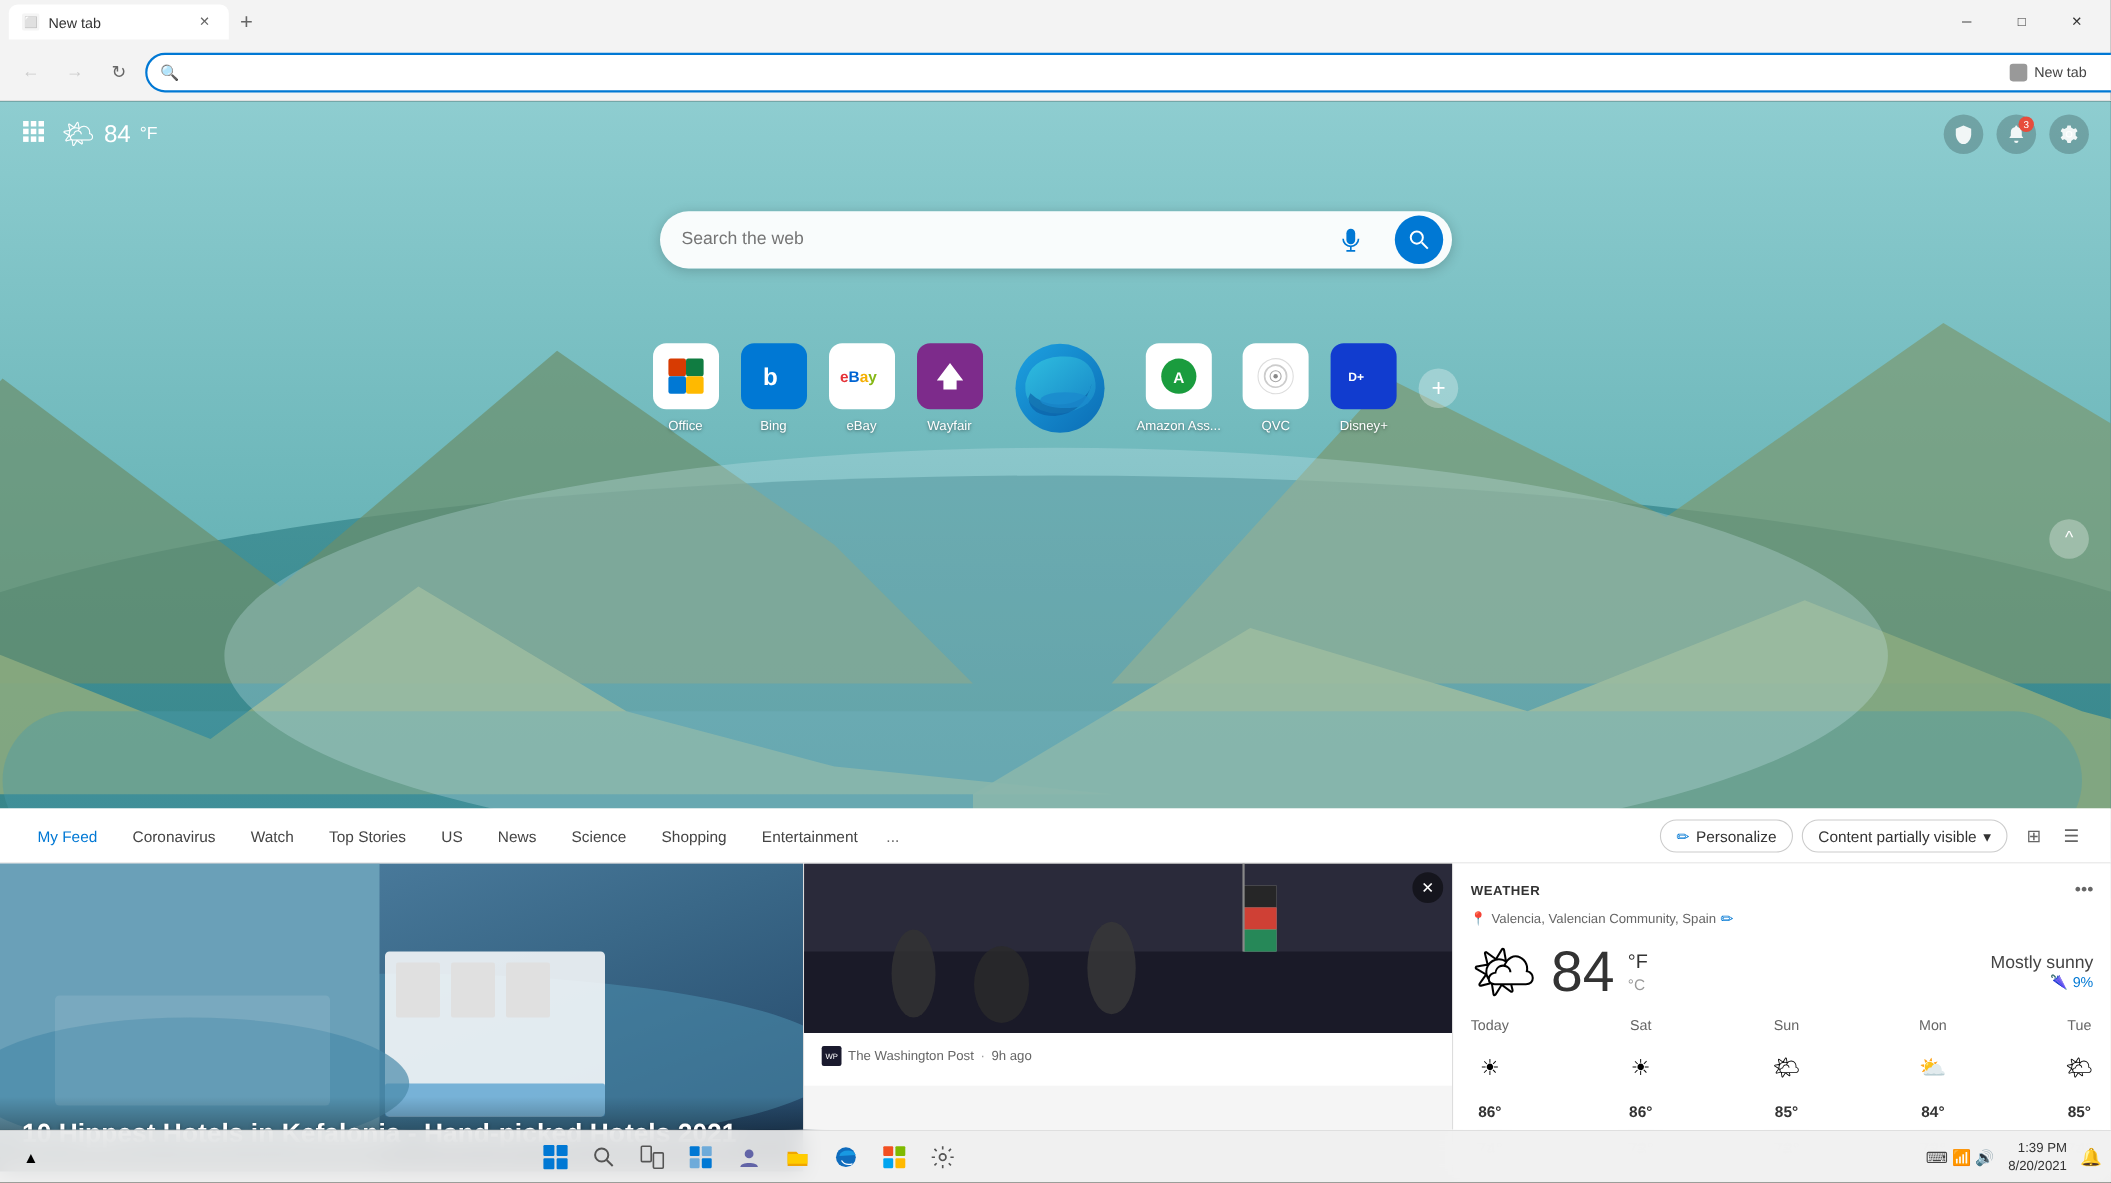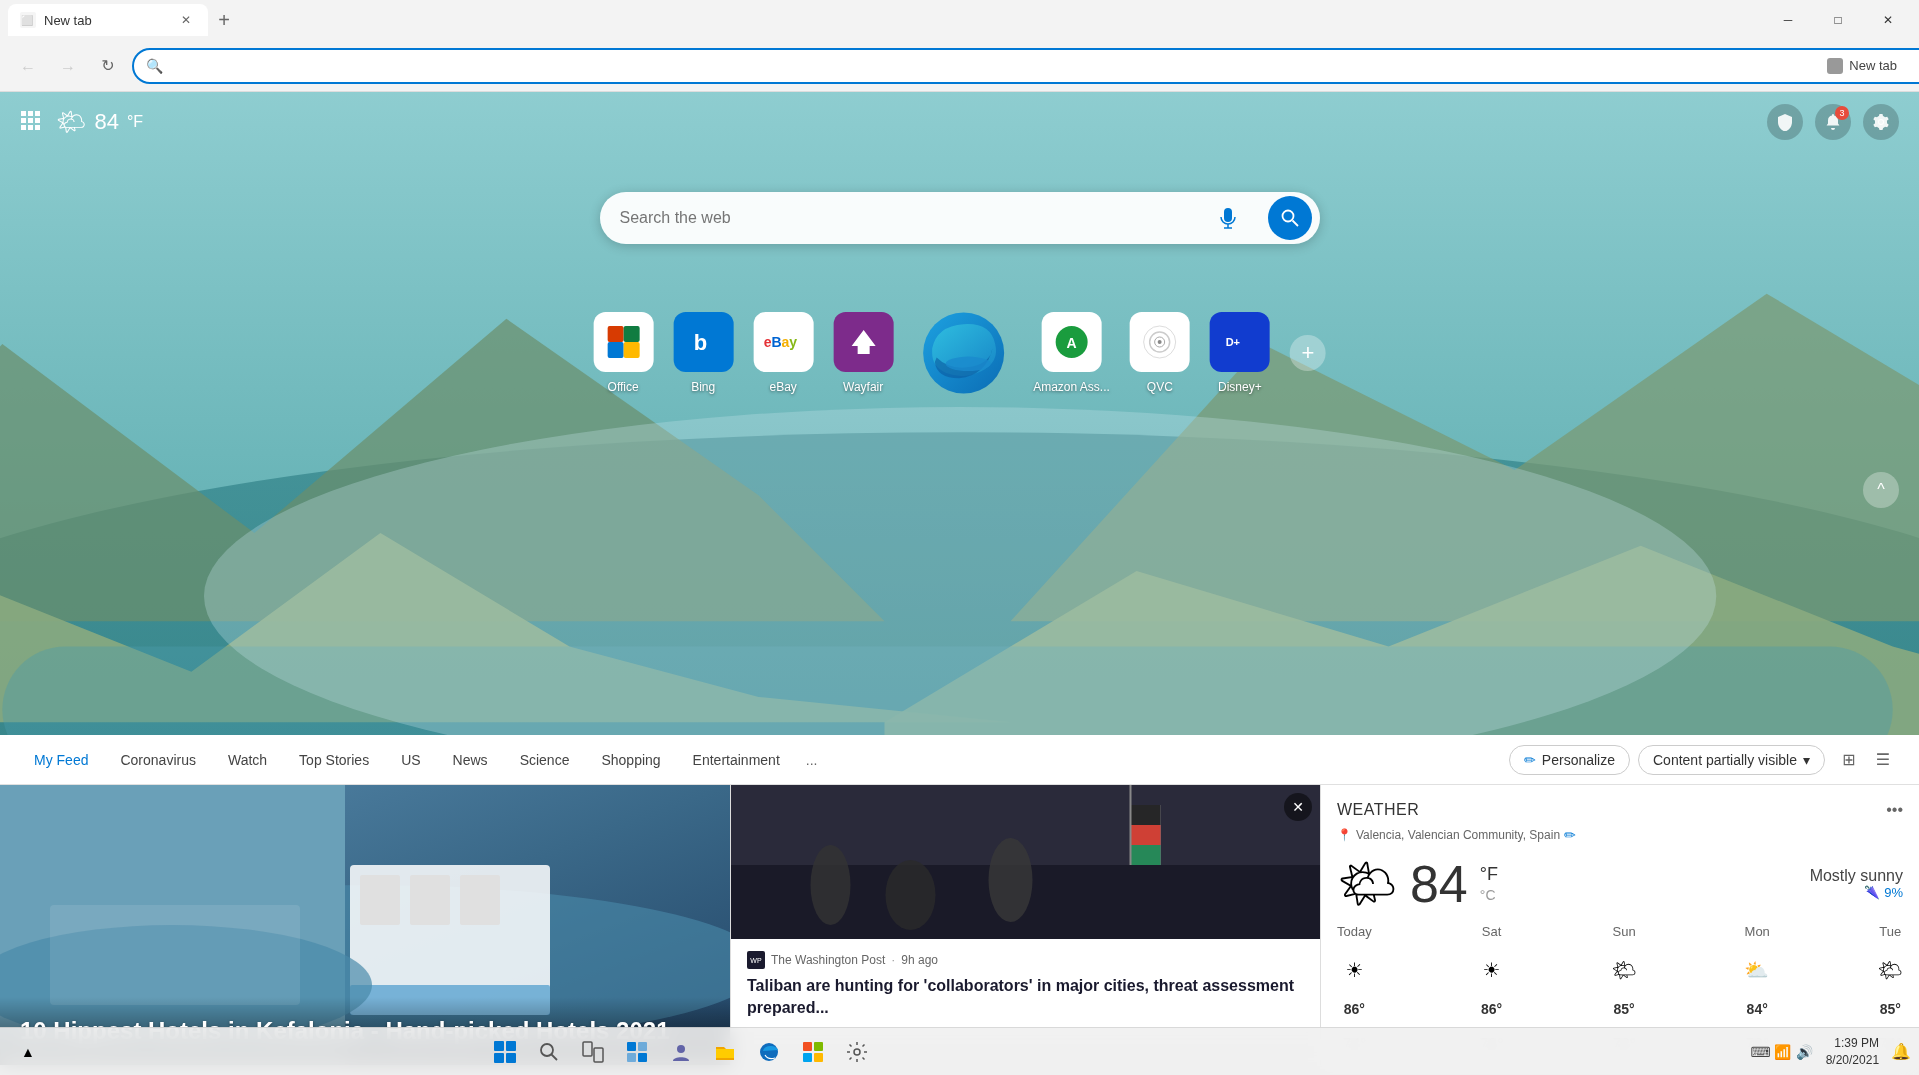--- a/index.html
+++ b/index.html
@@ -349,21 +349,21 @@
       border-left: 1px solid #ddd;
       padding: 16px;
       overflow: hidden;
     }
     .weather-card-header {
       display: flex;
       align-items: center;
       justify-content: space-between;
       margin-bottom: 8px;
     }
-    .weather-card-title { font-size: 16px; font-weight: 400; color: #333; text-transform: uppercase; letter-spacing: 0.5px; text-align: right; }
+    .weather-card-title { font-size: 12px; font-weight: 700; color: #333; text-transform: uppercase; letter-spacing: 0.5px; text-align: right; }
     .weather-card-more { color: #666; font-size: 16px; cursor: pointer; }
     .weather-location { display: flex; align-items: center; gap: 4px; font-size: 12px; color: #666; margin-bottom: 12px; }
     .location-edit { color: #0078d4; cursor: pointer; font-size: 14px; }
     .weather-main { display: flex; align-items: center; gap: 12px; margin-bottom: 12px; }
     .weather-main-icon { font-size: 48px; }
     .weather-main-temp { font-size: 52px; font-weight: 300; color: #333; line-height: 1; }
     .weather-main-unit { display: flex; flex-direction: column; gap: 2px; }
     .weather-unit-f { font-size: 18px; color: #333; font-weight: 500; cursor: pointer; }
     .weather-unit-c { font-size: 14px; color: #999; cursor: pointer; }
     .weather-desc { margin-left: auto; text-align: right; }
@@ -730,21 +730,20 @@
               <div class="source-logo">
                 <svg width="14" height="14" viewBox="0 0 14 14">
                   <rect width="14" height="14" fill="#1a1a2e"></rect>
                   <text x="7" y="10" text-anchor="middle" fill="white" font-size="7">WP</text>
                 </svg>
               </div>
               <span>The Washington Post</span>
               <span style="color:#999;">·</span>
               <span>9h ago</span>
             </div>
-            <div class="news-card-secondary-title">Taliban are hunting for 'collaborators' in major cities, threat assessment prepared...</div>
           </div>
         </div>
 
         <div class="weather-card">
           <div class="weather-card-header">
             <span class="weather-card-title">WEATHER</span>
             <span class="weather-card-more">•••</span>
           </div>
           <div class="weather-location">
             <span style="color:#0078d4;">📍</span>

